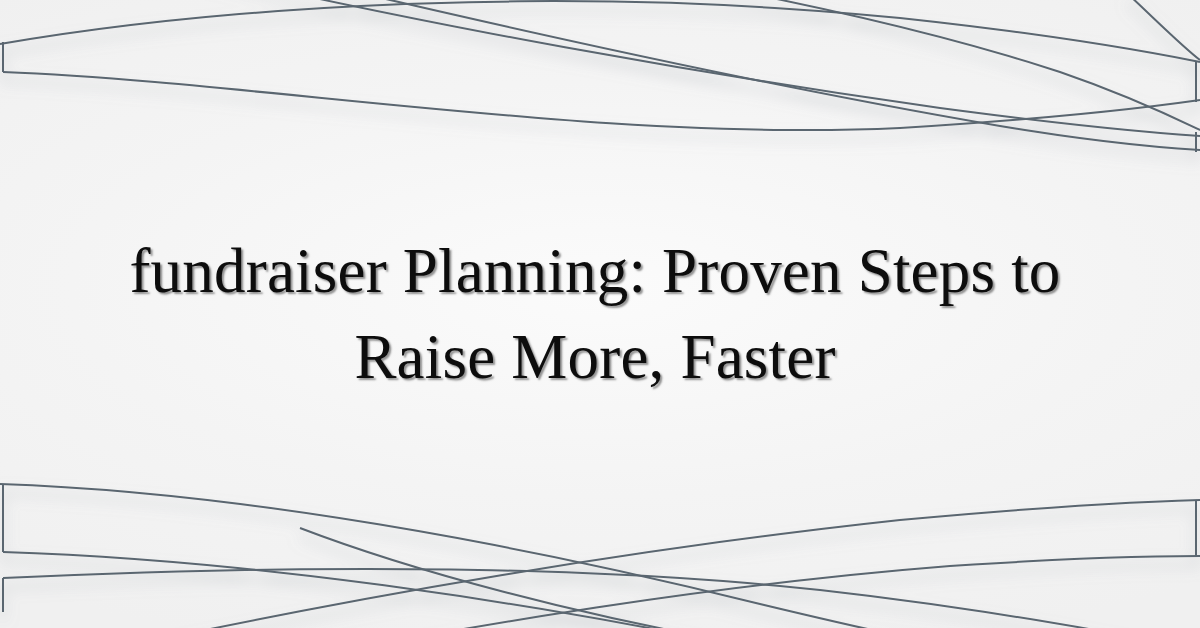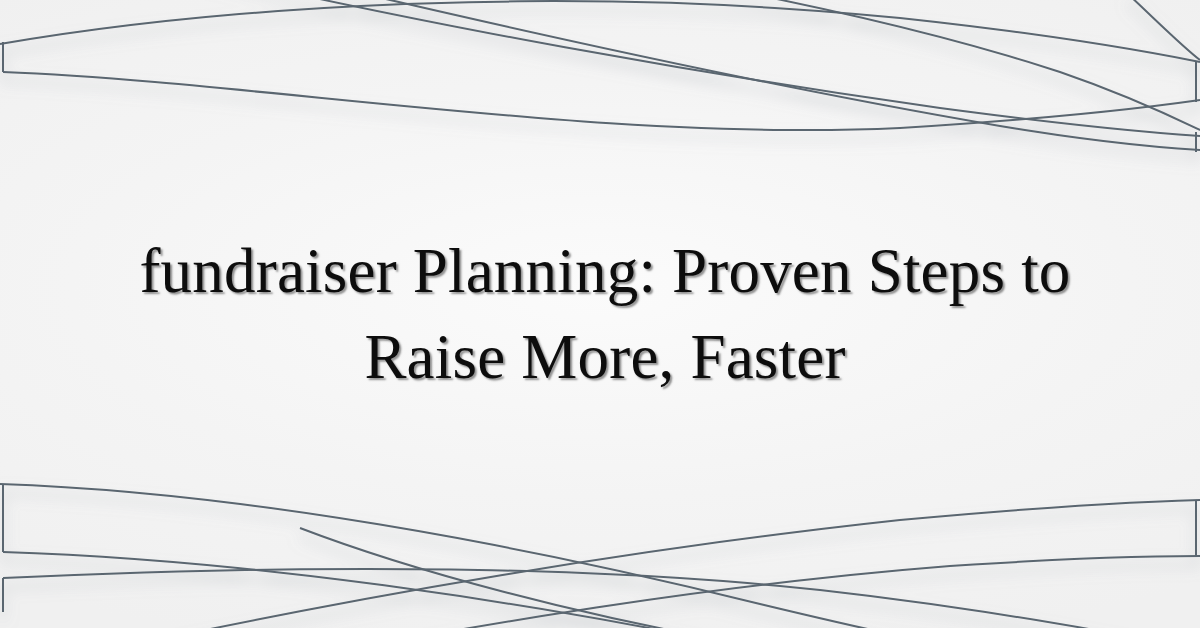--- a/index.html
+++ b/index.html
@@ -41,21 +41,21 @@
   
   .title-wrap {
     position: absolute;
     left: 0;
     right: 0;
     top: 0;
     bottom: 0;
     z-index: 3;
     display: flex;
     align-items: center;
-    justify-content: flex-end;
+    justify-content: flex-start;
     padding: 0 90px;
     box-sizing: border-box;
   }
 
   .title {
     margin: 0;
     text-align: center;
     font-family: "Liberation Serif", "DejaVu Serif", serif;
     font-weight: 400;
     font-size: 63px;

